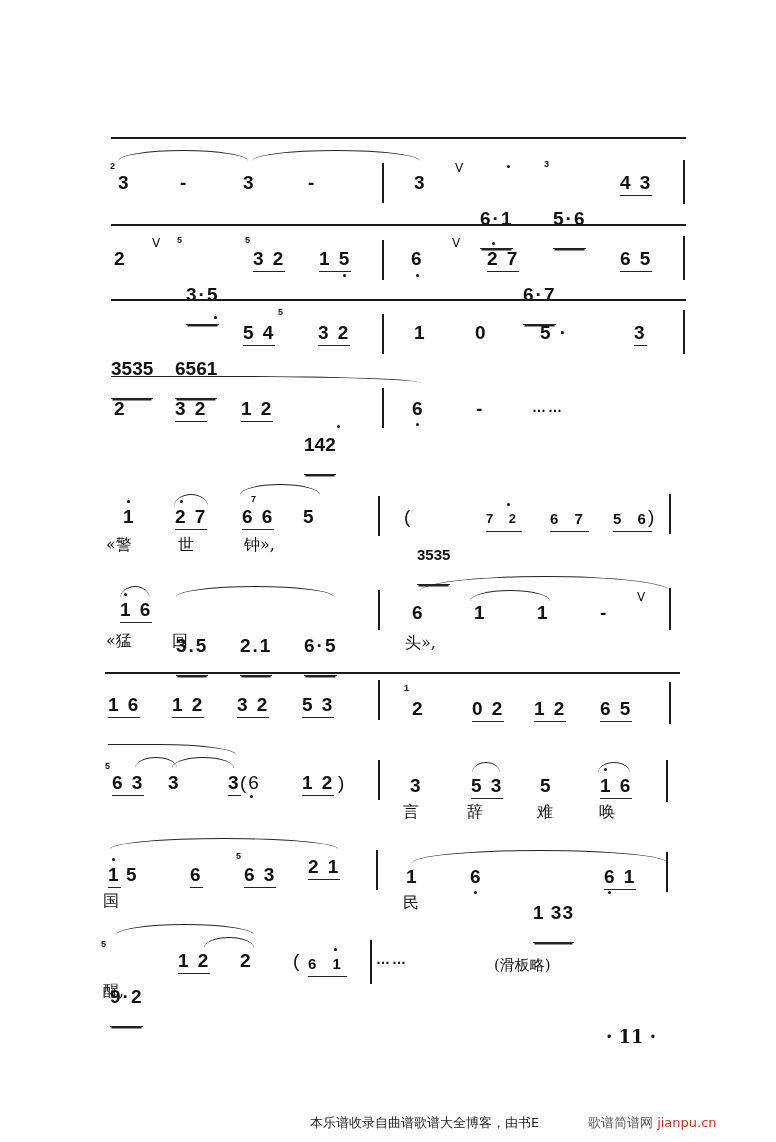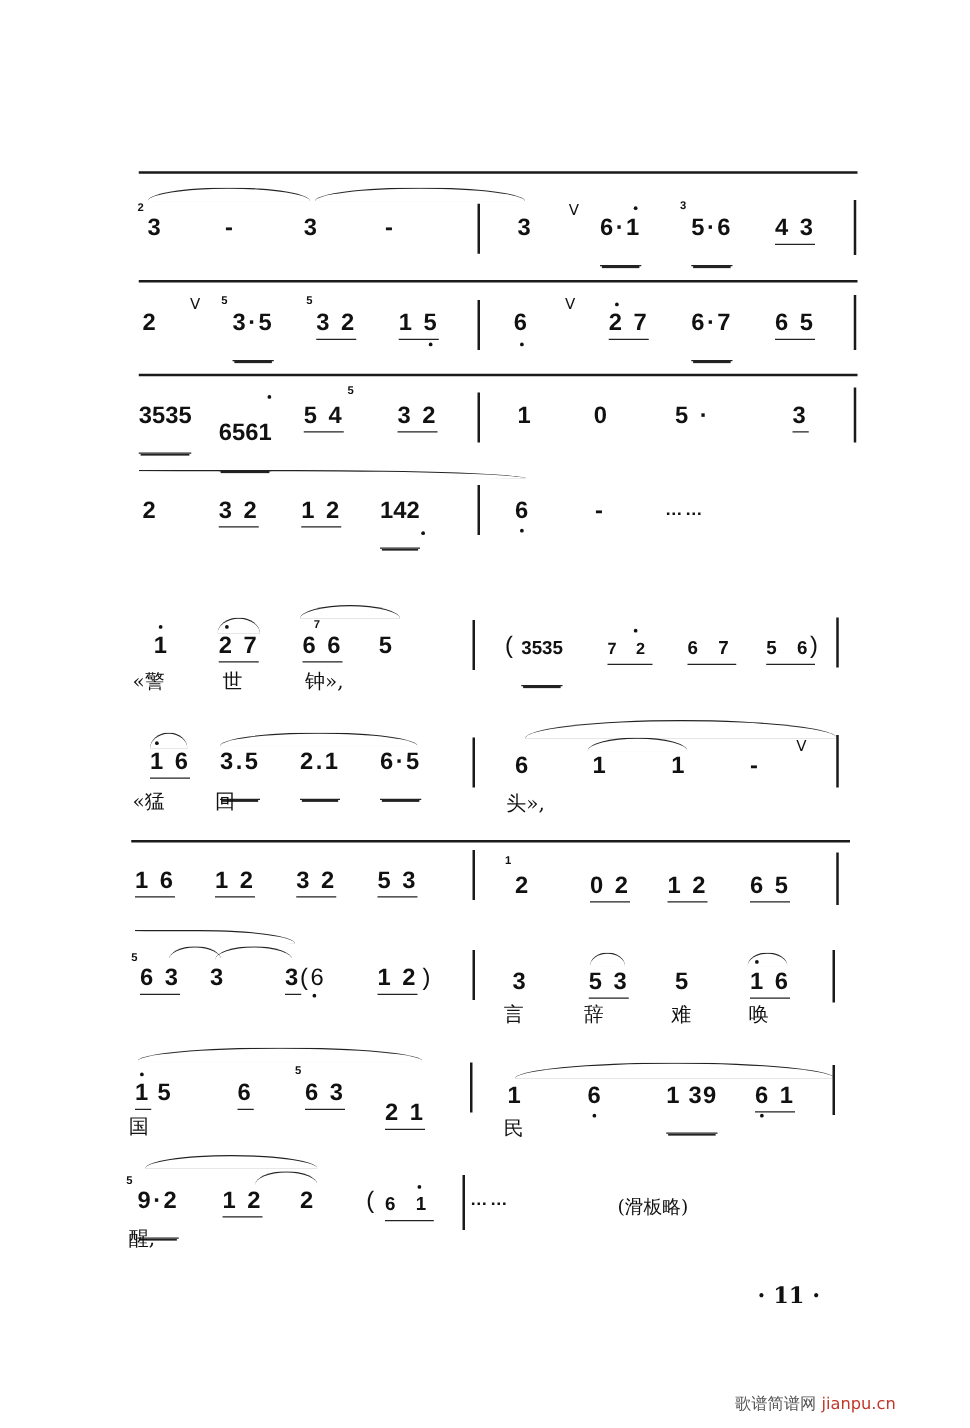--- a/index.html
+++ b/index.html
@@ -9,21 +9,21 @@
     overflow: hidden;
   }
   .page { position: absolute; left: 0; top: 0; width: 776px; height: 1142px; }
   .rule { position: absolute; height: 2px; background: #1a1a1a; }
   .bar { position: absolute; width: 2px; background: #1a1a1a; }
   .n {
     position: absolute; font-weight: bold; font-size: 19px; line-height: 22px;
     white-space: nowrap; letter-spacing: 2px;
   }
   .u1 { border-bottom: 1.6px solid #222; padding-bottom: 1px; }
-  .u2 { border-bottom: 1.6px solid #222; padding-bottom: 18px; box-shadow: 0 3px 0 -1.5px #222; }
+  .u2 { border-bottom: 1.6px solid #222; padding-bottom: 18px; box-shadow: 0 3px 0 -1.5px #222; margin-top: 36px; }
   .grace {
     position: absolute; font-size: 9px; font-weight: bold; line-height: 9px;
   }
   .lyric {
     position: absolute; font-family: "DejaVu Serif", serif; font-size: 16px; line-height: 18px;
   }
   .slur {
     position: absolute; border-top: 1.6px solid #222; border-radius: 50% 50% 0 0 / 100% 100% 0 0;
     height: 10px;
   }
@@ -70,27 +70,27 @@
   <div class="grace" style="left:245px; top:236px;">5</div>
   <div class="n u1" style="left:253px; top:248px;">3 2</div>
   <div class="n u1" style="left:319px; top:248px;">1 5</div>
   <div class="dot" style="left:343px; top:274px;"></div>
   <div class="bar" style="left:382px; top:240px; height:40px;"></div>
   <div class="n" style="left:411px; top:248px;">6</div>
   <div class="dot" style="left:416px; top:274px;"></div>
   <div class="breath" style="left:452px; top:236px;">V</div>
   <div class="n u1" style="left:487px; top:248px;">2 7</div>
   <div class="dot" style="left:492px; top:242px;"></div>
-  <div class="n u2" style="left:553px; top:248px;">6·7</div>
+  <div class="n u2" style="left:523px; top:248px;">6·7</div>
   <div class="n u1" style="left:620px; top:248px;">6 5</div>
   <div class="bar" style="left:683px; top:236px; height:44px;"></div>
 
   <div class="rule" style="left:111px; top:299px; width:575px;"></div>
   <div class="n u2" style="left:111px; top:322px; letter-spacing:0;">3535</div>
-  <div class="n u2" style="left:175px; top:336px; letter-spacing:0;">6561</div>
+  <div class="n u2" style="left:175px; top:322px; letter-spacing:0;">6561</div>
   <div class="dot" style="left:214px; top:316px;"></div>
   <div class="n u1" style="left:243px; top:322px;">5 4</div>
   <div class="grace" style="left:278px; top:308px;">5</div>
   <div class="n u1" style="left:318px; top:322px;">3 2</div>
   <div class="bar" style="left:382px; top:314px; height:40px;"></div>
   <div class="n" style="left:414px; top:322px;">1</div>
   <div class="n" style="left:475px; top:322px;">0</div>
   <div class="n" style="left:540px; top:322px;">5 ·</div>
   <div class="n u1" style="left:634px; top:322px;">3</div>
   <div class="bar" style="left:683px; top:310px; height:44px;"></div>
@@ -188,28 +188,28 @@
   <div class="lyric" style="left:537px; top:803px;">难</div>
   <div class="lyric" style="left:599px; top:803px;">唤</div>
 
   <div class="slur" style="left:110px; top:838px; width:228px; height:10px;"></div>
   <div class="n u1" style="left:108px; top:864px;">1</div>
   <div class="dot" style="left:112px; top:858px;"></div>
   <div class="n" style="left:126px; top:864px;">5</div>
   <div class="n u1" style="left:190px; top:864px;">6</div>
   <div class="grace" style="left:236px; top:852px;">5</div>
   <div class="n u1" style="left:244px; top:864px;">6 3</div>
-  <div class="n u1" style="left:308px; top:880px;">2 1</div>
+  <div class="n u1" style="left:308px; top:856px;">2 1</div>
   <div class="lyric" style="left:103px; top:892px;">国</div>
   <div class="bar" style="left:376px; top:850px; height:40px;"></div>
   <div class="slur" style="left:412px; top:850px; width:256px; height:12px;"></div>
   <div class="n" style="left:406px; top:866px;">1</div>
   <div class="n" style="left:470px; top:866px;">6</div>
   <div class="dot" style="left:474px; top:891px;"></div>
-  <div class="n u2" style="left:533px; top:866px; letter-spacing:1px;">1 39</div>
+  <div class="n u2" style="left:533px; top:866px; letter-spacing:1px;">1 33</div>
   <div class="n u1" style="left:604px; top:866px;">6 1</div>
   <div class="dot" style="left:608px; top:891px;"></div>
   <div class="bar" style="left:666px; top:852px; height:40px;"></div>
   <div class="lyric" style="left:403px; top:894px;">民</div>
 
   <div class="slur" style="left:116px; top:924px; width:138px; height:10px;"></div>
   <div class="slur" style="left:204px; top:937px; width:50px; height:10px;"></div>
   <div class="grace" style="left:101px; top:940px;">5</div>
   <div class="n u2" style="left:110px; top:950px;">9·2</div>
   <div class="n u1" style="left:178px; top:950px;">1 2</div>
@@ -217,18 +217,19 @@
   <div class="n" style="left:293px; top:950px; font-weight:normal;">(</div>
   <div class="n u1" style="left:308px; top:953px; font-size:15px; letter-spacing:6px;">6 1</div>
   <div class="dot" style="left:334px; top:948px;"></div>
   <div class="lyric" style="left:103px; top:982px;">醒,</div>
   <div class="bar" style="left:370px; top:940px; height:44px;"></div>
   <div class="n" style="left:376px; top:948px; font-size:14px;">……</div>
   <div class="note-ann" style="left:494px; top:956px;">(滑板略)</div>
 
   <div class="pageno" style="left:606px; top:1026px;">· 11 ·</div>
 
+  <div class="footer" style="left:310px; top:1114px;">本乐谱收录自曲谱歌谱大全博客，由书E</div>
   <div class="wm" style="left:588px; top:1114px;">
     <span style="color:#555; font-family:'DejaVu Serif', serif;">歌谱简谱网</span>
     <span>jianpu.cn</span>
   </div>
 
 </div>
 
 </body></html>

